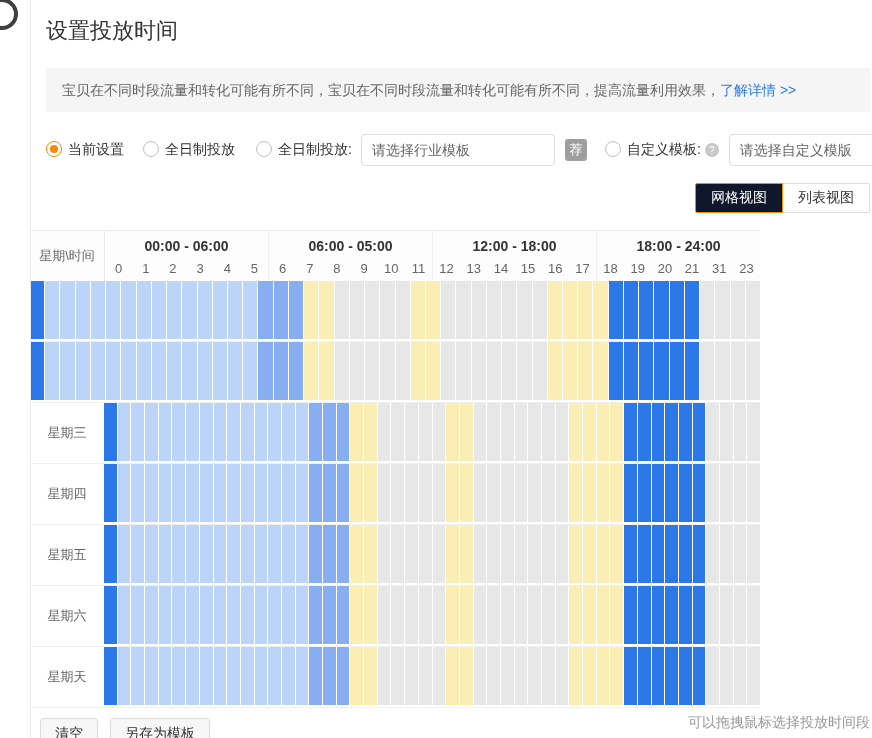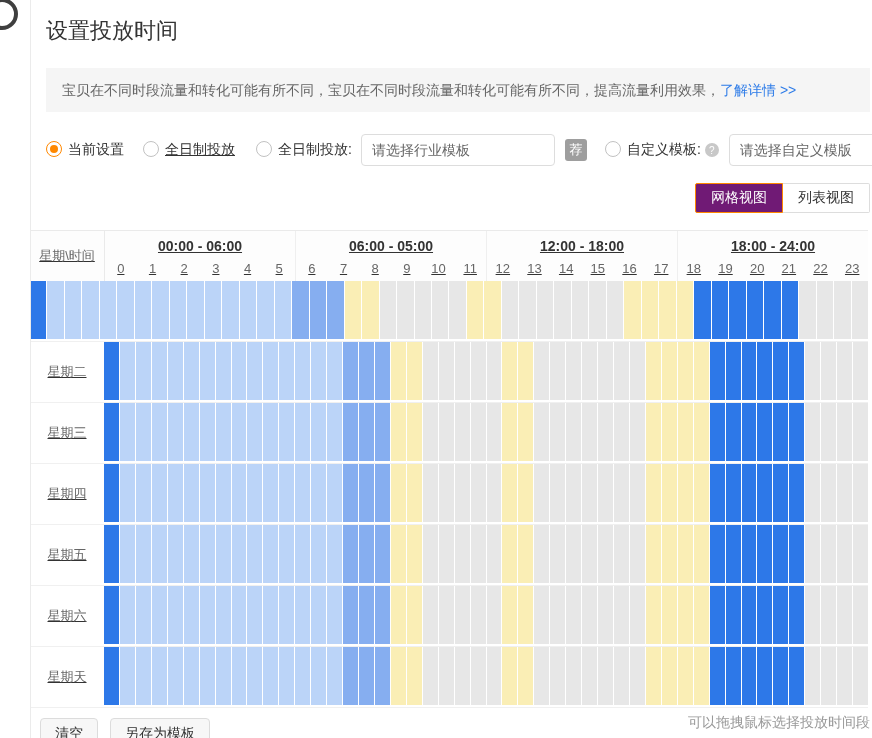--- a/index.html
+++ b/index.html
@@ -24,24 +24,24 @@
          color:#666;width:172px;background:#fff;font-family:inherit;}
   .tpl-input::placeholder{color:#666;opacity:1;}
   .rec-badge{width:22px;height:22px;background:#9e9e9e;border-radius:3px;color:#fff;font-size:13px;
          display:flex;align-items:center;justify-content:center;margin-left:10px;flex:0 0 auto;}
   .help-icon{width:14px;height:14px;border-radius:50%;background:#c8c8c8;color:#fff;font-size:10px;
          display:flex;align-items:center;justify-content:center;margin-left:4px;cursor:pointer;flex:0 0 auto;}
   
   .view-toggle{margin-top:17px;display:flex;justify-content:flex-end;}
   .view-btn{height:30px;padding:0 15px;font-size:14px;border:1px solid #ddd;background:#fff;color:#333;
          cursor:pointer;font-family:inherit;}
-  .view-btn.grid{background:#701a75;border-color:#f80;color:#fff;border-radius:2px 0 0 2px;}
+  .view-btn.grid{background:#0f172a;border-color:#f80;color:#fff;border-radius:2px 0 0 2px;}
   .view-btn.list{border-radius:0 2px 2px 0;border-left:none;}
   
-  .schedule{margin-top:17px;margin-left:-16px;width:838px;text-decoration:underline;}
+  .schedule{margin-top:17px;margin-left:-16px;width:730px;}
   .sched-header{display:flex;border-top:1px solid #eaeaea;background:#fdfdfd;}
   .corner-cell{width:74px;border-right:1px solid #eaeaea;display:flex;align-items:center;
          justify-content:center;font-size:13px;color:#666;}
   .groups{flex:1;display:flex;}
   .group{flex:1;border-left:1px solid #efefef;}
   .group:first-child{border-left:none;}
   .group-title{height:29px;display:flex;align-items:center;justify-content:center;
          font-size:14px;font-weight:bold;color:#333;}
   .hours{height:21px;display:flex;}
   .hour{flex:1;text-align:center;font-size:13px;color:#666;line-height:18px;}
@@ -68,21 +68,21 @@
   <div class="content">
     <h1 class="page-title">设置投放时间</h1>
 
     <div class="notice"><span>宝贝在不同时段流量和转化可能有所不同，宝贝在不同时段流量和转化可能有所不同，提高流量利用效果，</span><a>了解详情 &gt;&gt;</a></div>
 
     <div class="options-row">
       <span class="radio-item">
         <span class="radio checked"></span>
         <span>当前设置</span>
       </span>
-      <span class="radio-item" style="margin-left:19px;text-decoration:underline;">
+      <span class="radio-item" style="margin-left:19px;">
         <span class="radio"></span>
         <span>全日制投放</span>
       </span>
       <span class="radio-item" style="margin-left:21px;">
         <span class="radio"></span>
         <span>全日制投放:</span>
       </span>
       <input class="tpl-input" style="margin-left: 9px;" type="text" placeholder="请选择行业模板">
       <span class="rec-badge">荐</span>
       <span class="radio-item" style="margin-left:18px;">
@@ -135,21 +135,21 @@
                 <div class="hour">17</div>
               </div>
             </div>
             <div class="group">
               <div class="group-title">18:00 - 24:00</div>
               <div class="hours">
                 <div class="hour">18</div>
                 <div class="hour">19</div>
                 <div class="hour">20</div>
                 <div class="hour">21</div>
-                <div class="hour">22</div>
+                <div class="hour">31</div>
                 <div class="hour">23</div>
               </div>
             </div>
           </div>
       </div>
       <div id="grid-rows">
           <div class="day-row">
             <div class="cells">
               <div class="cell" style="background: rgb(45, 120, 232);"></div>
               <div class="cell" style="background: rgb(187, 212, 248);"></div>
@@ -195,21 +195,20 @@
               <div class="cell" style="background: rgb(45, 120, 232);"></div>
               <div class="cell" style="background: rgb(45, 120, 232);"></div>
               <div class="cell" style="background: rgb(45, 120, 232);"></div>
               <div class="cell" style="background: rgb(231, 231, 231);"></div>
               <div class="cell" style="background: rgb(231, 231, 231);"></div>
               <div class="cell" style="background: rgb(231, 231, 231);"></div>
               <div class="cell" style="background: rgb(231, 231, 231);"></div>
             </div>
           </div>
           <div class="day-row">
-            <div class="day-label">星期二</div>
             <div class="cells">
               <div class="cell" style="background: rgb(45, 120, 232);"></div>
               <div class="cell" style="background: rgb(187, 212, 248);"></div>
               <div class="cell" style="background: rgb(187, 212, 248);"></div>
               <div class="cell" style="background: rgb(187, 212, 248);"></div>
               <div class="cell" style="background: rgb(187, 212, 248);"></div>
               <div class="cell" style="background: rgb(187, 212, 248);"></div>
               <div class="cell" style="background: rgb(187, 212, 248);"></div>
               <div class="cell" style="background: rgb(187, 212, 248);"></div>
               <div class="cell" style="background: rgb(187, 212, 248);"></div>

